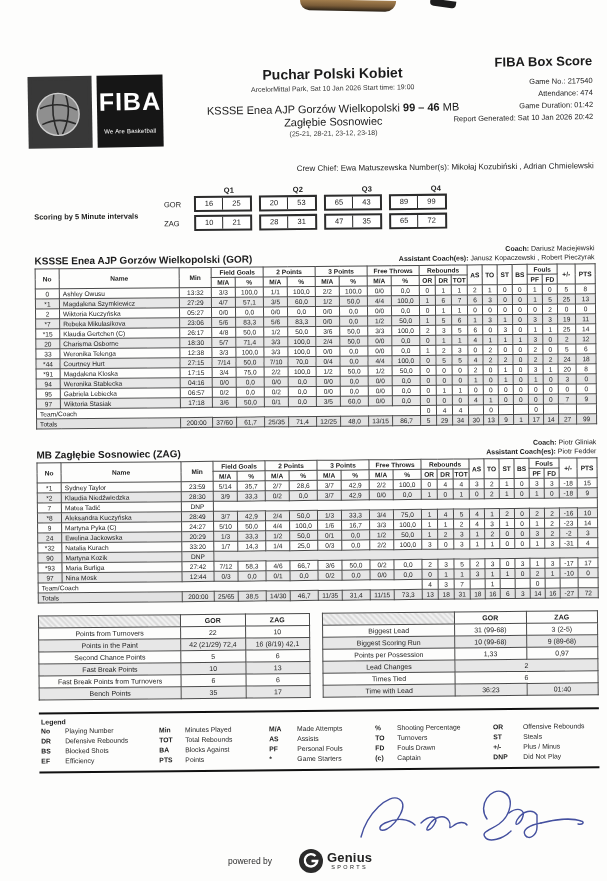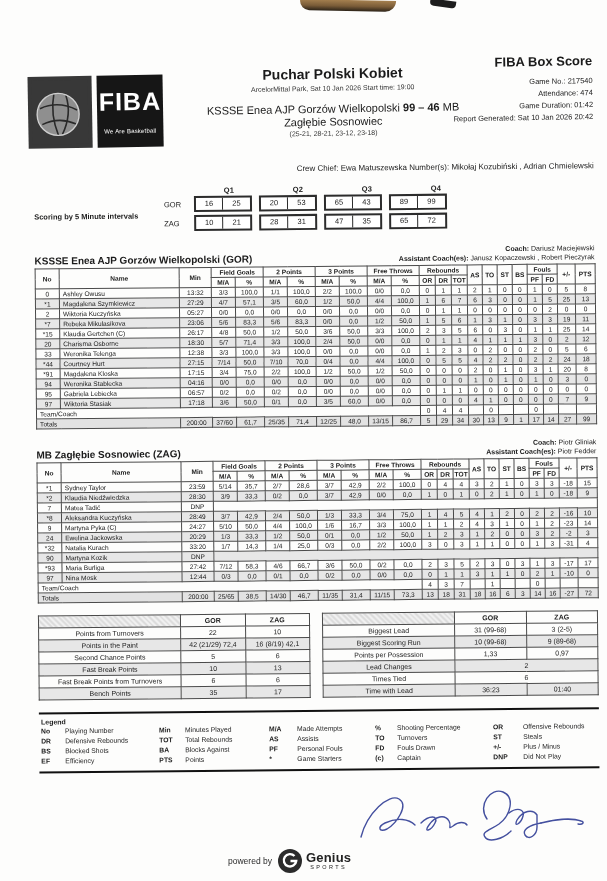--- a/index.html
+++ b/index.html
@@ -80,21 +80,21 @@
   .lg-title { font-size:7px; font-weight:bold; margin-bottom:2px; }
   .lg-grid { display:grid; grid-template-columns:22px 92px 24px 82px 26px 76px 20px 94px 28px 74px;
              column-gap:2px; row-gap:3px; font-size:6.8px; }
   .lg-abbr { font-weight:bold; }
   .lg-desc { color:#1d1d1d; }
 
   
   .sig { position:absolute; right:22px; bottom:26px; }
   .brand { position:absolute; left:228px; bottom:8px; display:flex; align-items:center; gap:6px; }
   .pb { font-size:8.5px; color:#2b2b2b; }
-  .gwrap { display:flex; align-items:center; gap:4px; }
+  .gwrap { display:flex; align-items:center; gap:4px;margin-left:21px; }
   .gname { line-height:1; }
   .gname .g1 { font-size:13px; font-weight:bold; letter-spacing:.2px; color:#222; }
   .gname .g2 { font-size:5.5px; letter-spacing:2.4px; color:#222; margin-top:1px; text-align:center; }
 </style>
 </head>
 <body>
 
 <div class="sheet">
   <div class="blob"></div>
   <div class="blob2"></div>

